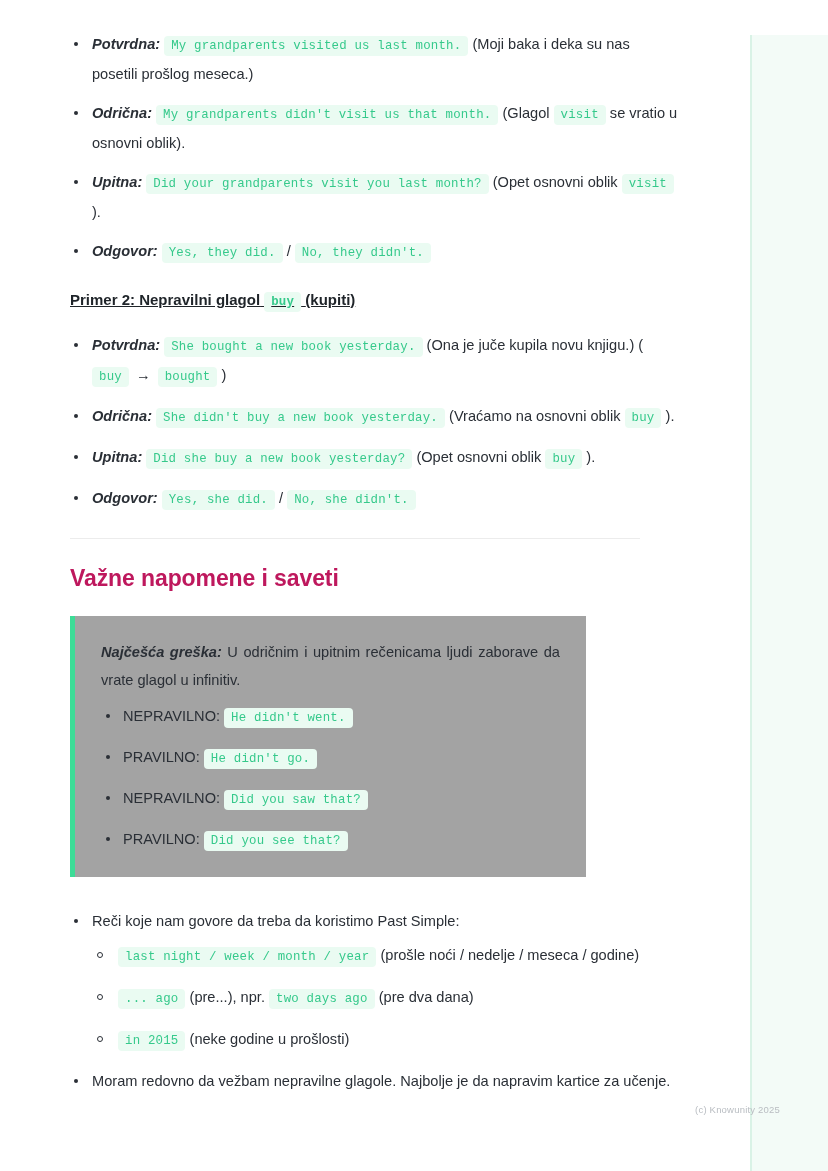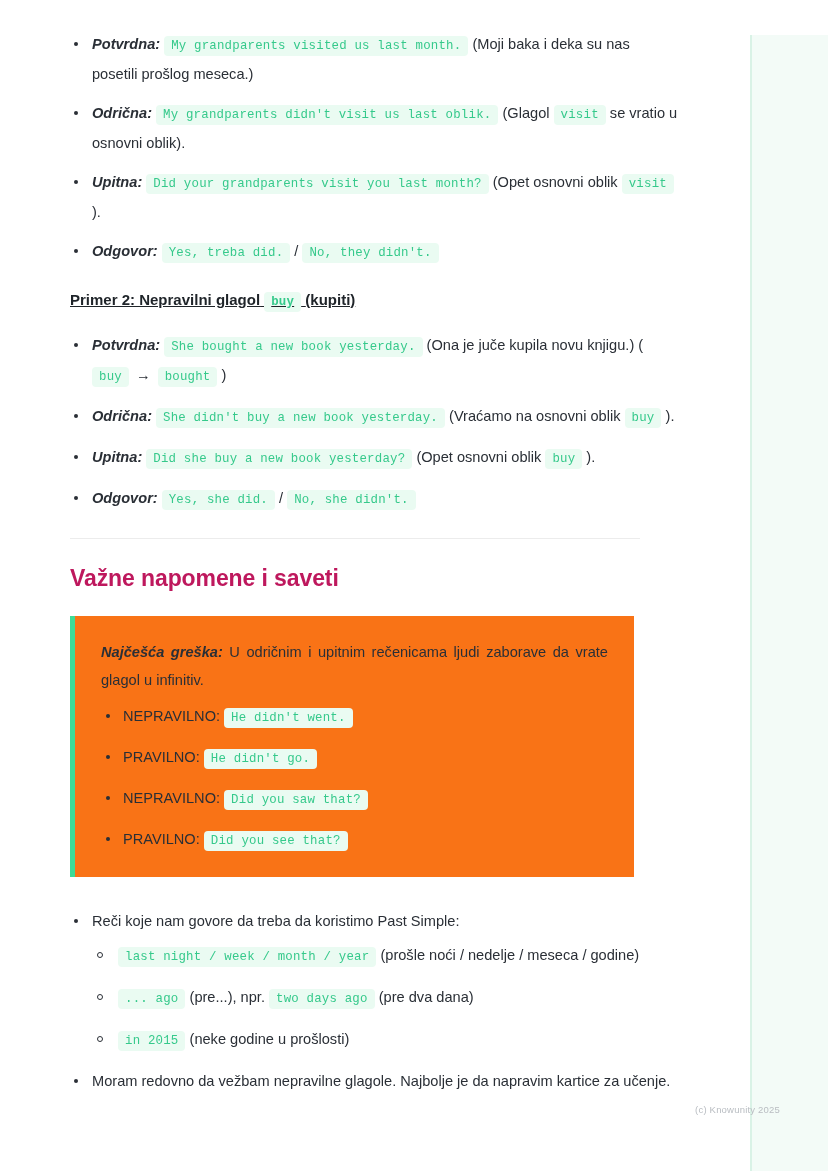--- a/index.html
+++ b/index.html
@@ -123,24 +123,24 @@
   .h-section {
     font-size: 23px;
     font-weight: bold;
     color: #be185d;
     margin: 0 0 24px 0;
     letter-spacing: -0.1px;
   }
 
   
   .callout {
-    background: #f97316;
+    background: #a3a3a3;
     border-left: 5px solid #3ddc97;
     padding: 22px 26px 20px 26px;
-    width: 564px;
+    width: 516px;
     box-sizing: border-box;
     margin-bottom: 30px;
   }
   .callout p {
     margin: 0;
     font-size: 14.6px;
     line-height: 28px;
     text-align: justify;
     color: #2a2f36;
   }
@@ -192,37 +192,37 @@
     <ul class="lvl1">
 
       <li>
         <b class="bold">Potvrdna:</b>
         <code class="chip">My grandparents visited us last month.</code>
         <span>(Moji baka i deka su nas posetili prošlog meseca.)</span>
       </li>
 
       <li>
         <b class="bold">Odrična:</b>
-        <code class="chip">My grandparents didn't visit us last oblik.</code>
+        <code class="chip">My grandparents didn't visit us that month.</code>
         <span>(Glagol</span>
         <code class="chip">visit</code>
         <span>se vratio u osnovni oblik).</span>
       </li>
 
       <li>
         <b class="bold">Upitna:</b>
         <code class="chip">Did your grandparents visit you last month?</code>
         <span>(Opet osnovni oblik</span>
         <code class="chip">visit</code>
         <span>).</span>
       </li>
 
       <li>
         <b class="bold">Odgovor:</b>
-        <code class="chip">Yes, treba did.</code>
+        <code class="chip">Yes, they did.</code>
         <span>/</span>
         <code class="chip">No, they didn't.</code>
       </li>
 
     </ul>
 
     <div class="h-sub">
       <span>Primer 2: Nepravilni glagol</span>
       <code class="chip">buy</code>
       <span>(kupiti)</span>

